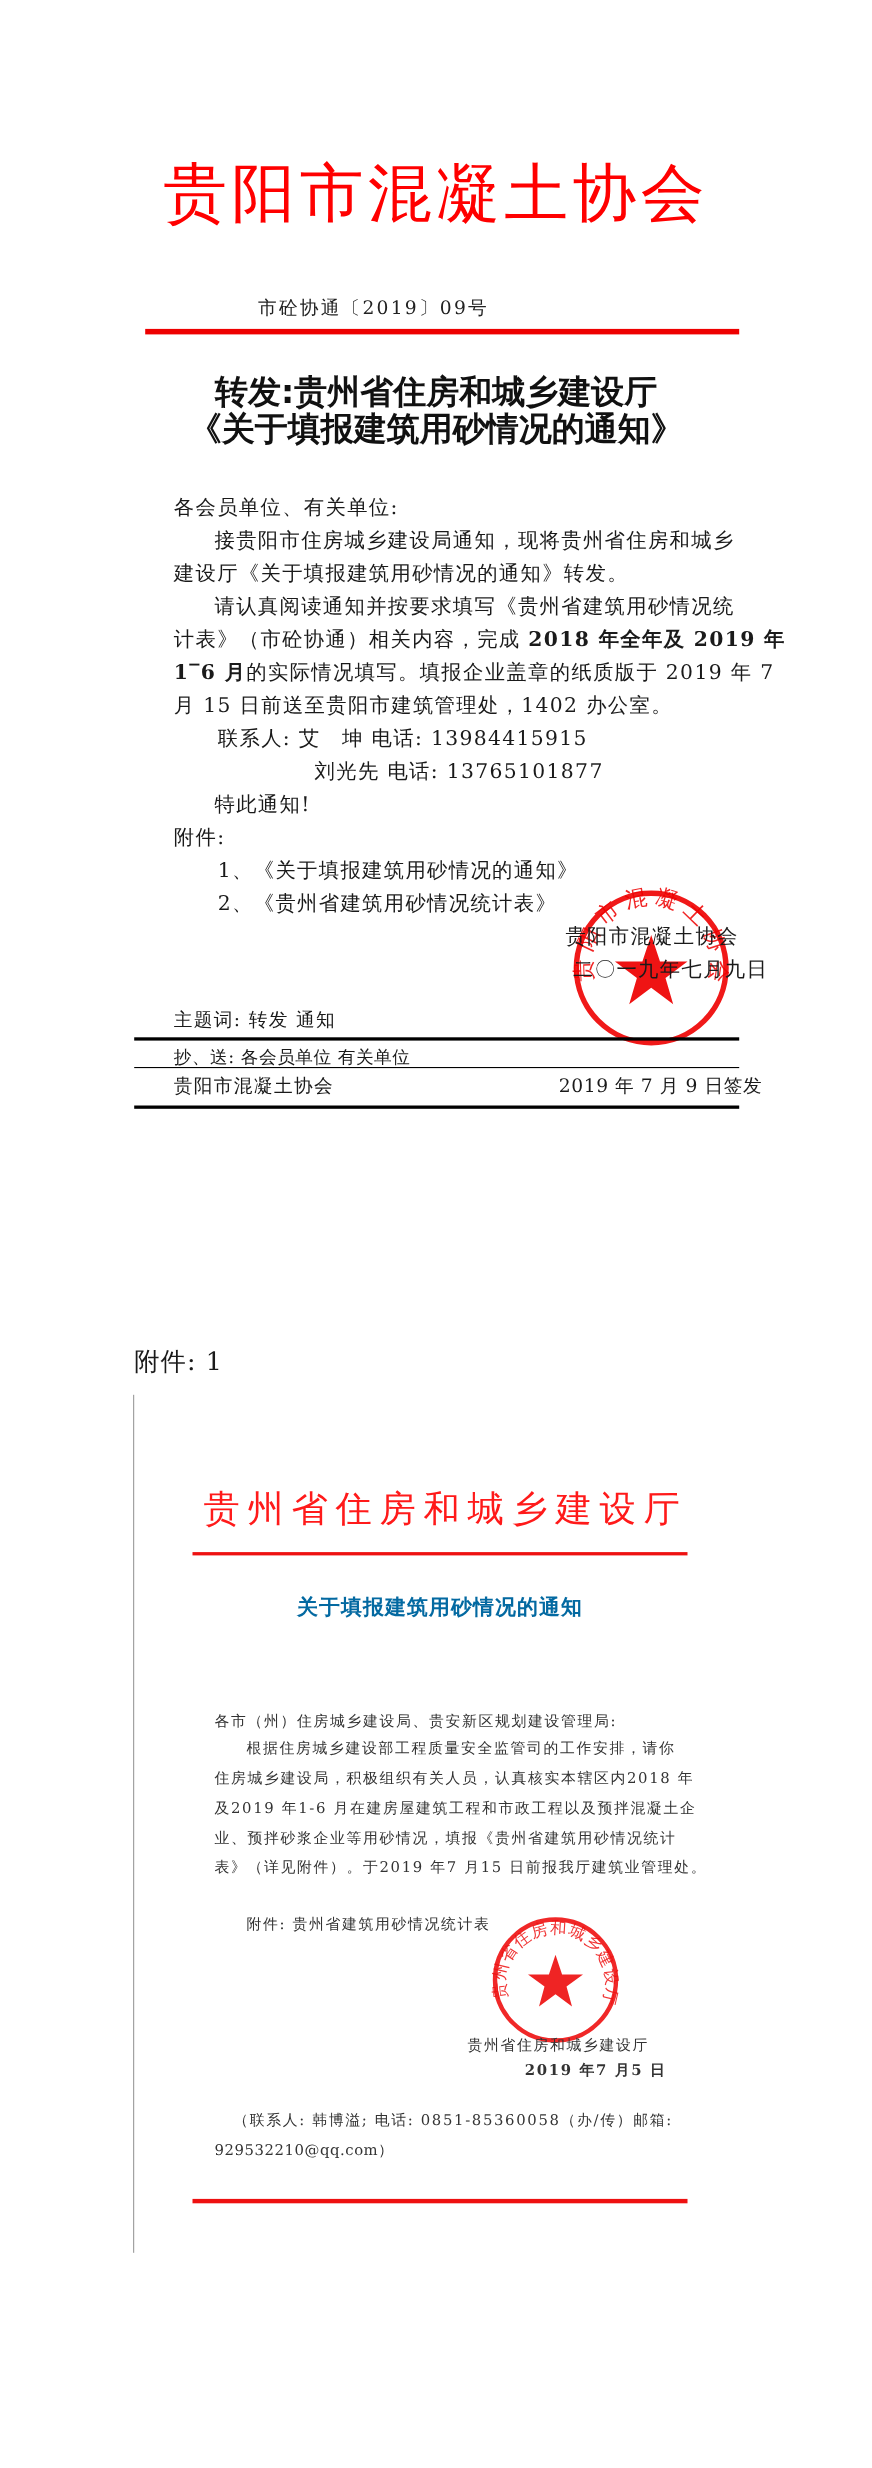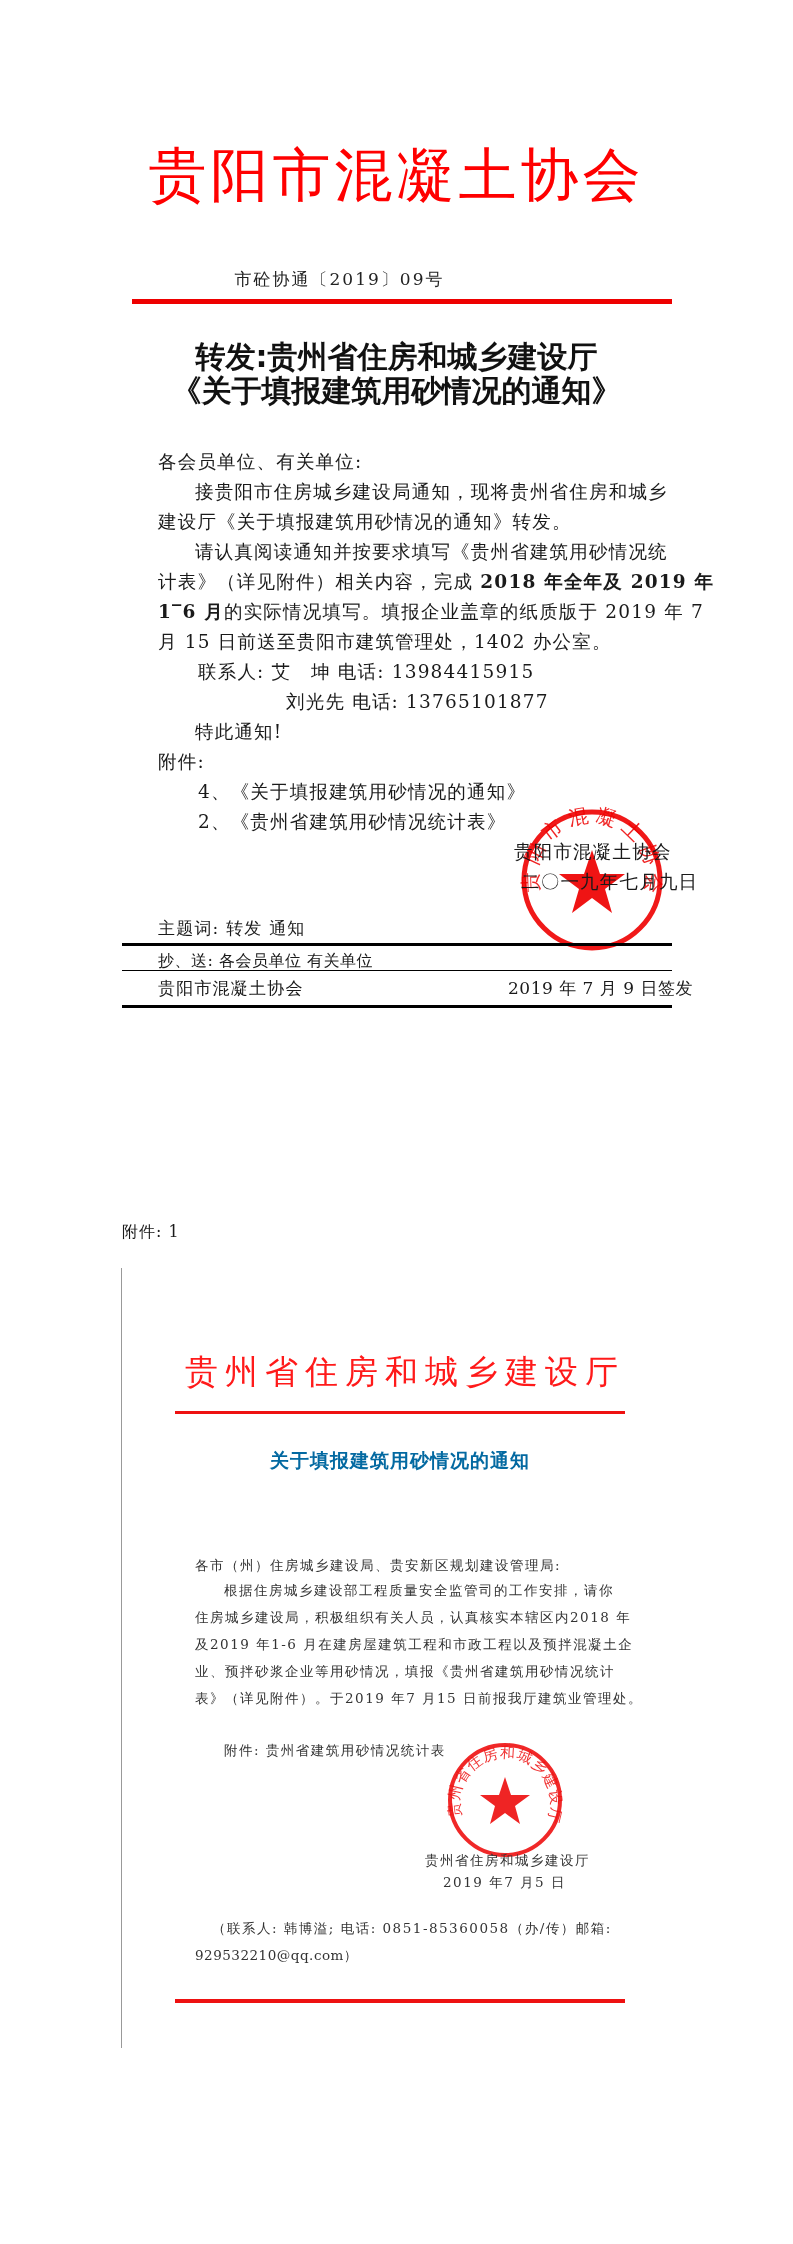--- a/index.html
+++ b/index.html
@@ -29,21 +29,21 @@
   .bold { font-weight: bold; }
 
   .line { position: absolute; font-size: 18.5px; line-height: 30px; letter-spacing: 1.2px; white-space: nowrap; margin-left: 36px; }
 
   .black-rule { position: absolute; background: #000; }
 
   
   .seal { position: absolute; }
 
   
-  .att-label { left: 122px; top: 1222px; font-size: 16px; letter-spacing: 1px; }
+  .att-label { left: 122px; top: 1222px; font-size: 23px; letter-spacing: 1px; }
   .att-frame-line { left: 121px; top: 1268px; width: 1px; height: 780px; background: #999; }
   .att-org-title {
     left: 175px; width: 460px; top: 1350px; text-align: center;
     font-family: "DejaVu Sans", "Liberation Sans", sans-serif;
     font-size: 33px; letter-spacing: 7px; color: #ff1a1a;
   }
   .att-red-rule { left: 175px; top: 1411px; width: 450px; height: 3px; background: #ee1111; }
   .att-notice-title {
     left: 175px; width: 450px; top: 1448px; text-align: center;
     font-size: 19px; font-weight: bold; letter-spacing: 1px; color: #0369a1;
@@ -61,31 +61,31 @@
 <div class="abs fwd-title">
   <div>转发:贵州省住房和城乡建设厅</div>
   <div>《关于填报建筑用砂情况的通知》</div>
 </div>
 
 <div class="line" style="left:122px; top:447px;">各会员单位、有关单位:</div>
 <div class="line" style="left:159px; top:477px;">接贵阳市住房城乡建设局通知，现将贵州省住房和城乡</div>
 <div class="line" style="left:122px; top:507px;">建设厅《关于填报建筑用砂情况的通知》转发。</div>
 <div class="line" style="left:159px; top:537px;">请认真阅读通知并按要求填写《贵州省建筑用砂情况统</div>
 <div class="line" style="left:122px; top:567px;">
-  <span>计表》（详见附件）相关内容，完成 </span><span class="bold">2018 年全年及 2019 年</span>
+  <span>计表》（市砼协通）相关内容，完成 </span><span class="bold">2018 年全年及 2019 年</span>
 </div>
 <div class="line" style="left:122px; top:597px;">
   <span class="bold">1‾6 月</span><span>的实际情况填写。填报企业盖章的纸质版于 2019 年 7</span>
 </div>
 <div class="line" style="left:122px; top:627px;">月 15 日前送至贵阳市建筑管理处，1402 办公室。</div>
 <div class="line" style="left:162px; top:657px;">联系人: 艾　坤 电话: 13984415915</div>
 <div class="line" style="left:250px; top:687px;">刘光先 电话: 13765101877</div>
 <div class="line" style="left:159px; top:717px;">特此通知!</div>
 <div class="line" style="left:122px; top:747px;">附件:</div>
-<div class="line" style="left:162px; top:777px;">4、《关于填报建筑用砂情况的通知》</div>
+<div class="line" style="left:162px; top:777px;">1、《关于填报建筑用砂情况的通知》</div>
 <div class="line" style="left:162px; top:807px;">2、《贵州省建筑用砂情况统计表》</div>
 
 <svg class="seal" style="left:512px; top:800px;" width="160" height="160" viewBox="0 0 160 160">
   <defs>
     <path id="sealArc1" d="M 30 100 A 55 55 0 1 1 130 100"></path>
   </defs>
   <circle cx="80" cy="80" r="68" fill="none" stroke="#ee0000" stroke-width="5" opacity="0.9"></circle>
   <text font-size="20" fill="#ee0000" opacity="0.85" font-family="DejaVu Sans, sans-serif" letter-spacing="6">
     <textPath href="#sealArc1" startOffset="4%">贵阳市混凝土协会</textPath>
   </text>
@@ -124,18 +124,18 @@
     <path id="sealArc2" d="M 22 85 A 46 46 0 1 1 108 85"></path>
   </defs>
   <circle cx="65" cy="65" r="55" fill="none" stroke="#ee1111" stroke-width="4" opacity="0.9"></circle>
   <text font-size="15" fill="#ee1111" opacity="0.85" font-family="DejaVu Sans, sans-serif" letter-spacing="1">
     <textPath href="#sealArc2" startOffset="2%">贵州省住房和城乡建设厅</textPath>
   </text>
   <polygon points="65,42 71,60 90,60 75,71 80,89 65,78 50,89 55,71 40,60 59,60" fill="#ee1111" opacity="0.92"></polygon>
 </svg>
 
 <div class="att-line" style="left:425px; top:1800px;">贵州省住房和城乡建设厅</div>
-<div class="att-line" style="left:443px; top:1822px;">2019 年7 月5 日</div>
+<div class="att-line" style="left:477px; top:1822px;font-weight:bold;">2019 年7 月5 日</div>
 
 <div class="att-line" style="left:212px; top:1868px;">（联系人: 韩博溢; 电话: 0851-85360058（办/传）邮箱:</div>
 <div class="att-line" style="left:195px; top:1895px; letter-spacing:0.5px;">929532210@qq.com）</div>
 
 <div class="abs att-red-rule-bottom"></div>
 
 </body></html>

